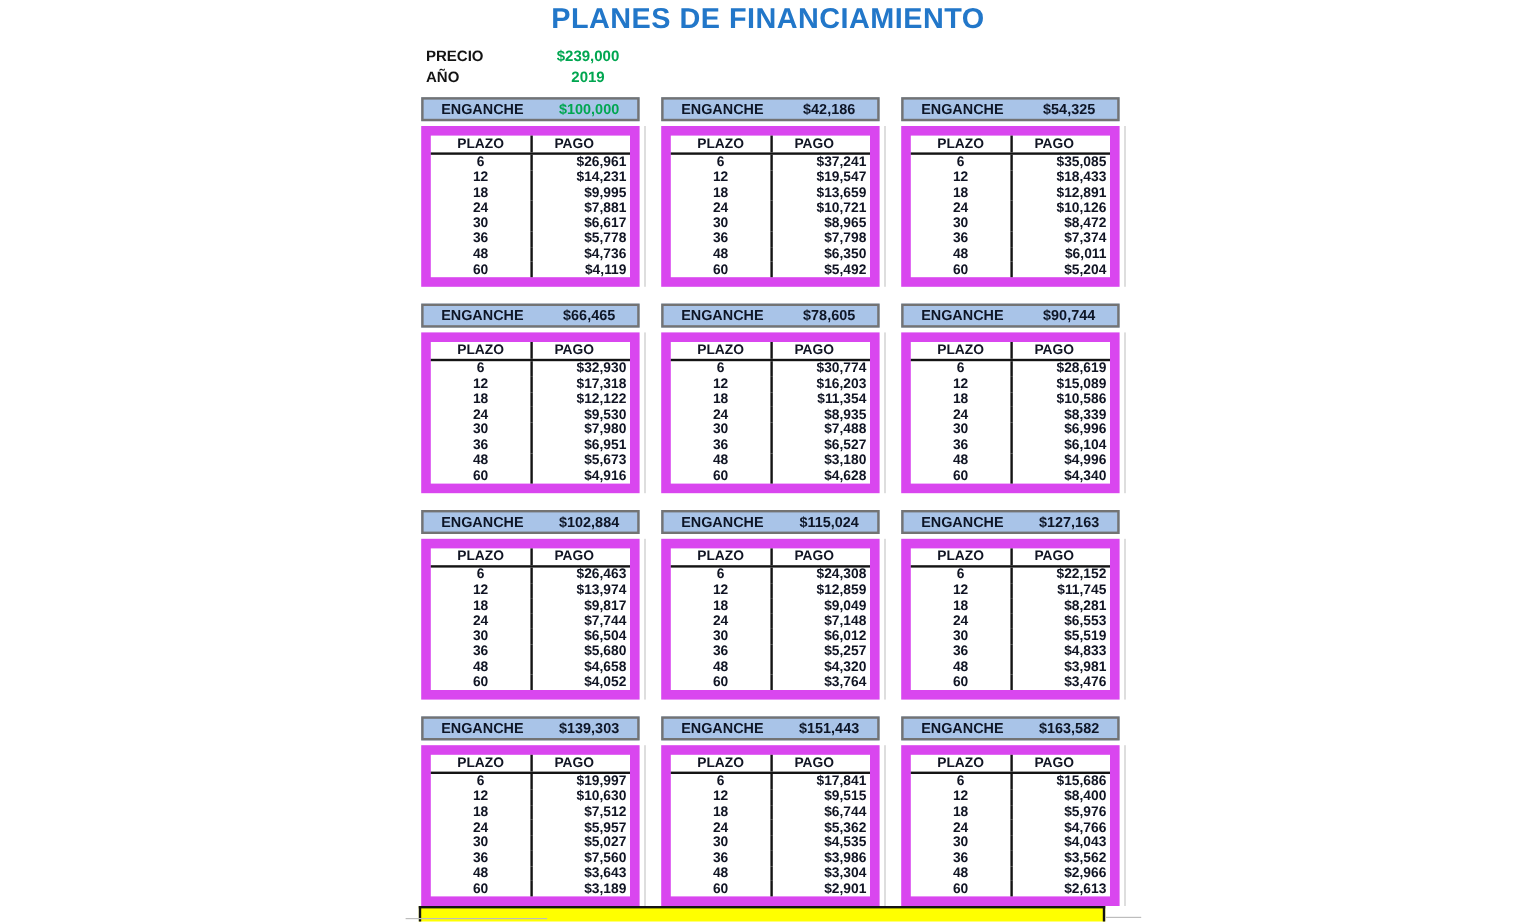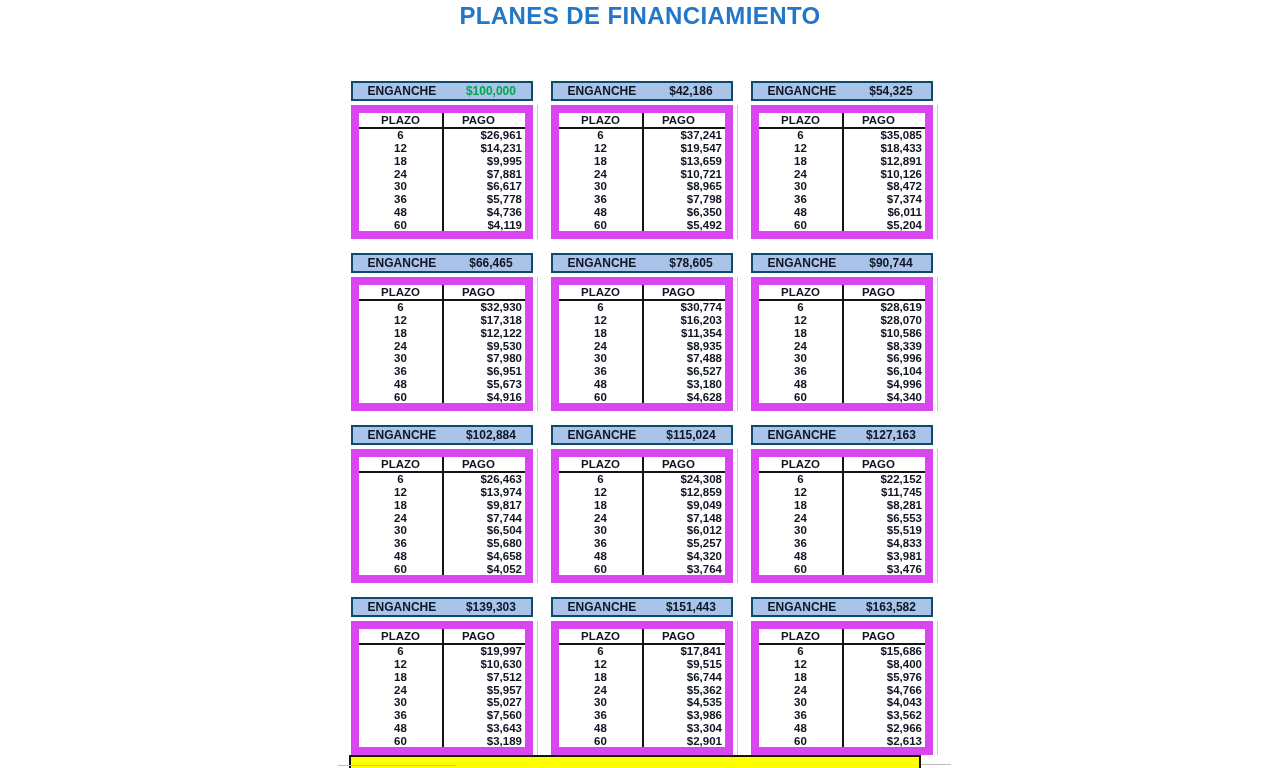--- a/index.html
+++ b/index.html
@@ -17,21 +17,21 @@
   .info-value { width:80px; text-align:center; color:#00a650; }
 
   .grid { position:absolute; left:351px; top:81px; width:582px;
           display:grid; grid-template-columns:repeat(3,182px);
           column-gap:18px; row-gap:14px; }
 
   .plan { position:relative; height:158px; }
   .plan::after { content:""; position:absolute; right:-5px; top:24px; bottom:0;
                  width:1px; background:#c9c9c9; }
 
-  .eng { height:20px; border:2px solid #0c4a6e; background:#a9c4e8;
+  .eng { height:20px; border:2px solid #737373; background:#a9c4e8;
          display:flex; align-items:center; font-size:12px; font-weight:700;
          color:#0d1526; }
   .eng-label { flex:0 0 55%; text-align:center; }
   .eng-value { flex:1; text-align:center; }
   .eng-value.green { color:#00a650; }
 
   .ptable { margin-top:4px; height:134px; border:8px solid #d946ef;
             background:#fff; display:flex; flex-direction:column; }
   .prow { display:flex; flex:1; align-items:stretch;
           font-size:11.5px; font-weight:700; color:#101423; }
@@ -47,20 +47,30 @@
   .hint-line-1 { position:absolute; left:338px; top:765px; width:118px; height:1px; background:#bdbdbd; }
   .hint-line-2 { position:absolute; left:921px; top:764px; width:30px;  height:1px; background:#bdbdbd; }
 </style>
 </head>
 <body>
 
 <div class="page">
 
   <div class="title">PLANES DE FINANCIAMIENTO</div>
 
+  <div class="info">
+    <div class="info-row">
+      <span class="info-label">PRECIO</span>
+      <span class="info-value">$239,000</span>
+    </div>
+    <div class="info-row">
+      <span class="info-label">AÑO</span>
+      <span class="info-value">2019</span>
+    </div>
+  </div>
 
   <div class="grid" id="plans-grid">
   <div class="plan">
     <div class="eng">
       <span class="eng-label">ENGANCHE</span>
       <span class="eng-value green">$100,000</span>
     </div>
     <div class="ptable">
       <div class="prow phead">
         <span class="cell plazo col-plazo">PLAZO</span>
@@ -301,21 +311,21 @@
         <span class="cell plazo col-plazo">PLAZO</span>
         <span class="cell pago col-pago">PAGO</span>
       </div>
       <div class="pbody" style="display:flex;flex-direction:column;flex:1;">
             <div class="prow">
               <span class="cell plazo">6</span>
               <span class="cell pago">$28,619</span>
             </div>
             <div class="prow">
               <span class="cell plazo">12</span>
-              <span class="cell pago">$28,070</span>
+              <span class="cell pago">$15,089</span>
             </div>
             <div class="prow">
               <span class="cell plazo">18</span>
               <span class="cell pago">$10,586</span>
             </div>
             <div class="prow">
               <span class="cell plazo">24</span>
               <span class="cell pago">$8,339</span>
             </div>
             <div class="prow">

